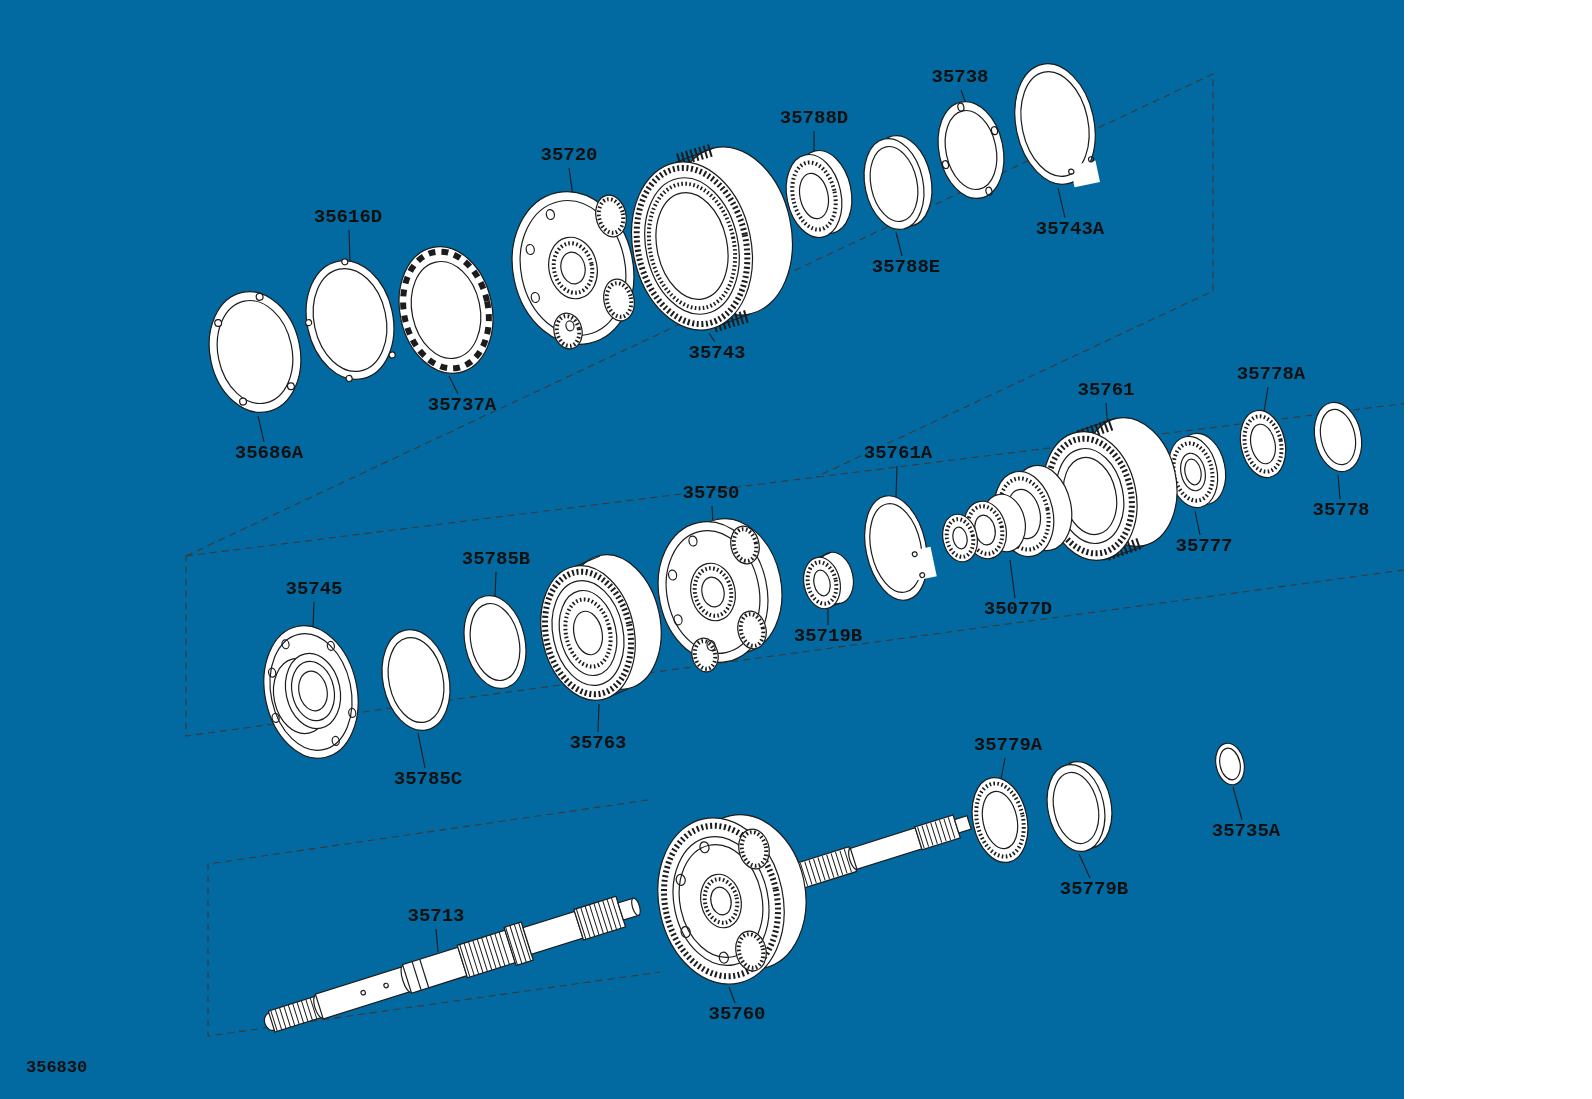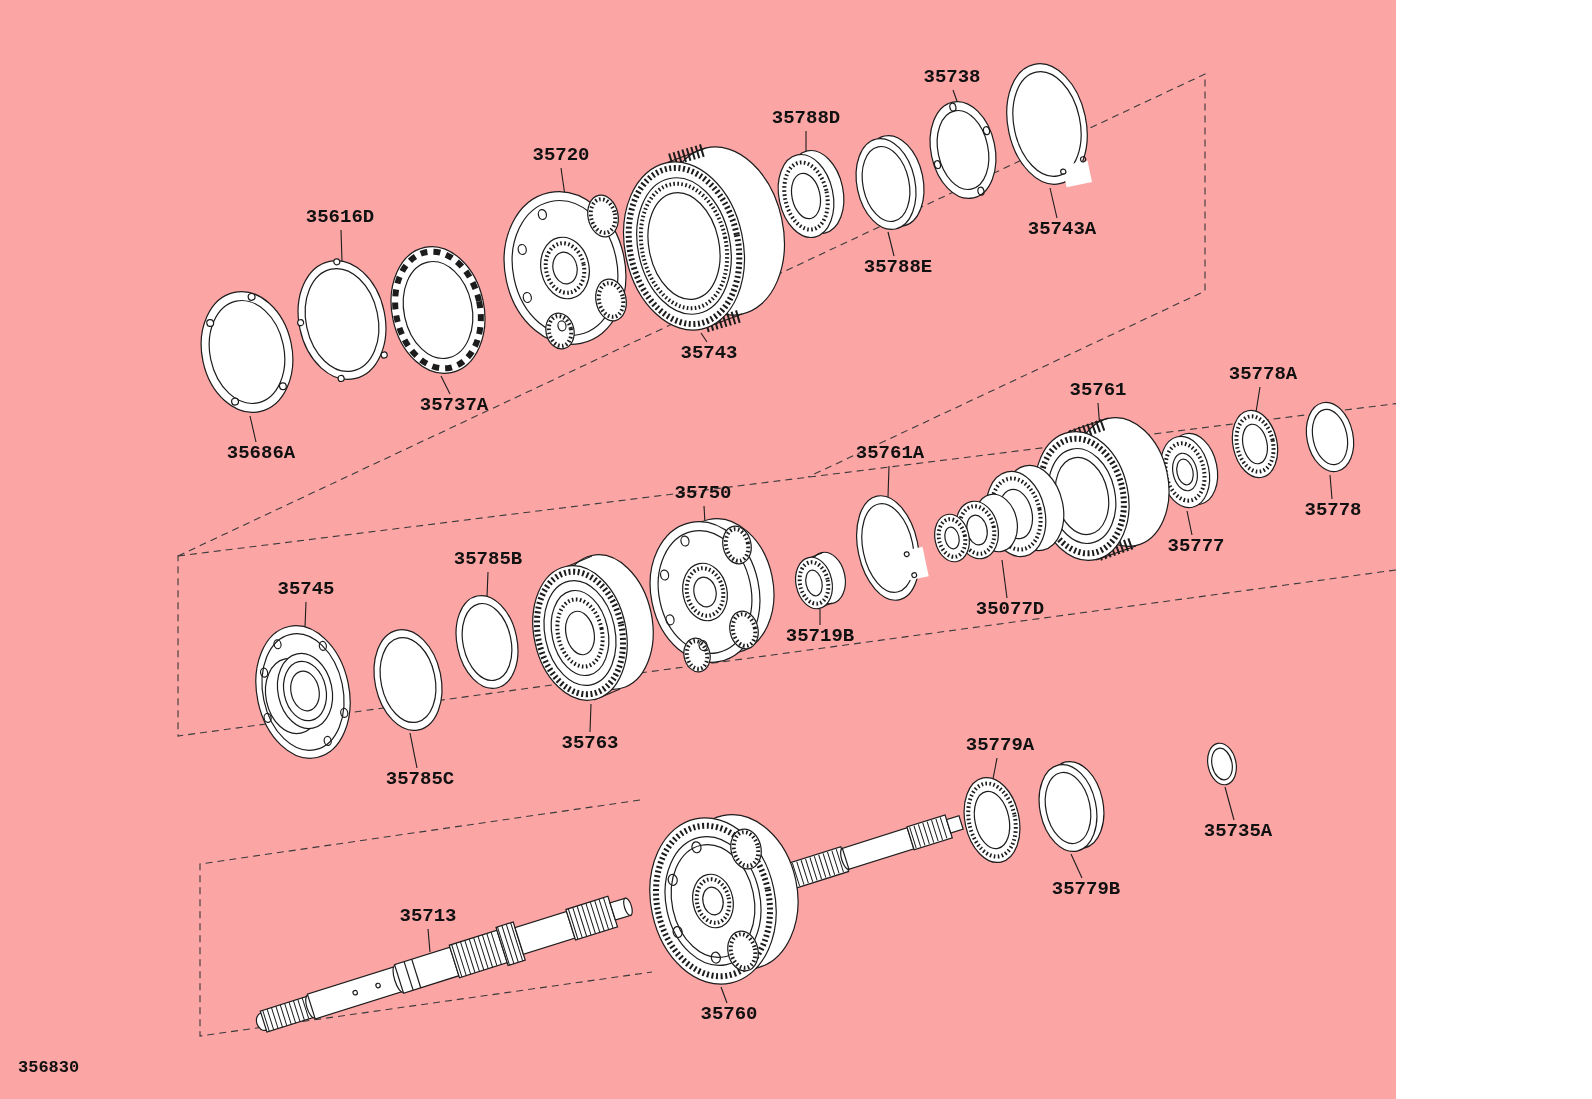--- a/index.html
+++ b/index.html
@@ -1,17 +1,17 @@
 <!DOCTYPE html>
 <html><head>
 <meta charset="utf-8">
 <style>
   html,body{margin:0;padding:0;background:#ffffff;}
-  .page{position:relative;width:1396px;height:1099px;background:#fca5a5;overflow:hidden;
-        font-family:"Liberation Mono",monospace;}
+  .page{position:relative;width:1396px;height:1099px;background:#0369a1;overflow:hidden;
+        font-family:"Liberation Mono",monospace;padding-left:8px;}
   svg{display:block}
   
   .ln{fill:none;stroke:#1c1c1c;stroke-width:1.2;}
   .wh{fill:#ffffff;stroke:#1c1c1c;stroke-width:1.2;}
   .teeth{fill:none;stroke:#1c1c1c;stroke-width:6;stroke-dasharray:2 2.6;}
   .teeth-sm{fill:none;stroke:#1c1c1c;stroke-width:4;stroke-dasharray:1.6 2.4;}
   .spline{fill:none;stroke:#1c1c1c;stroke-width:22;stroke-dasharray:1 3.6;}
   .dash{fill:none;stroke:#3a3a3a;stroke-width:1.1;stroke-dasharray:7 5;}
   .leader{stroke:#1c1c1c;stroke-width:1.1;}
   .part-label{font-family:"Liberation Mono",monospace;font-weight:700;font-size:19px;fill:#111111;text-anchor:middle;}

